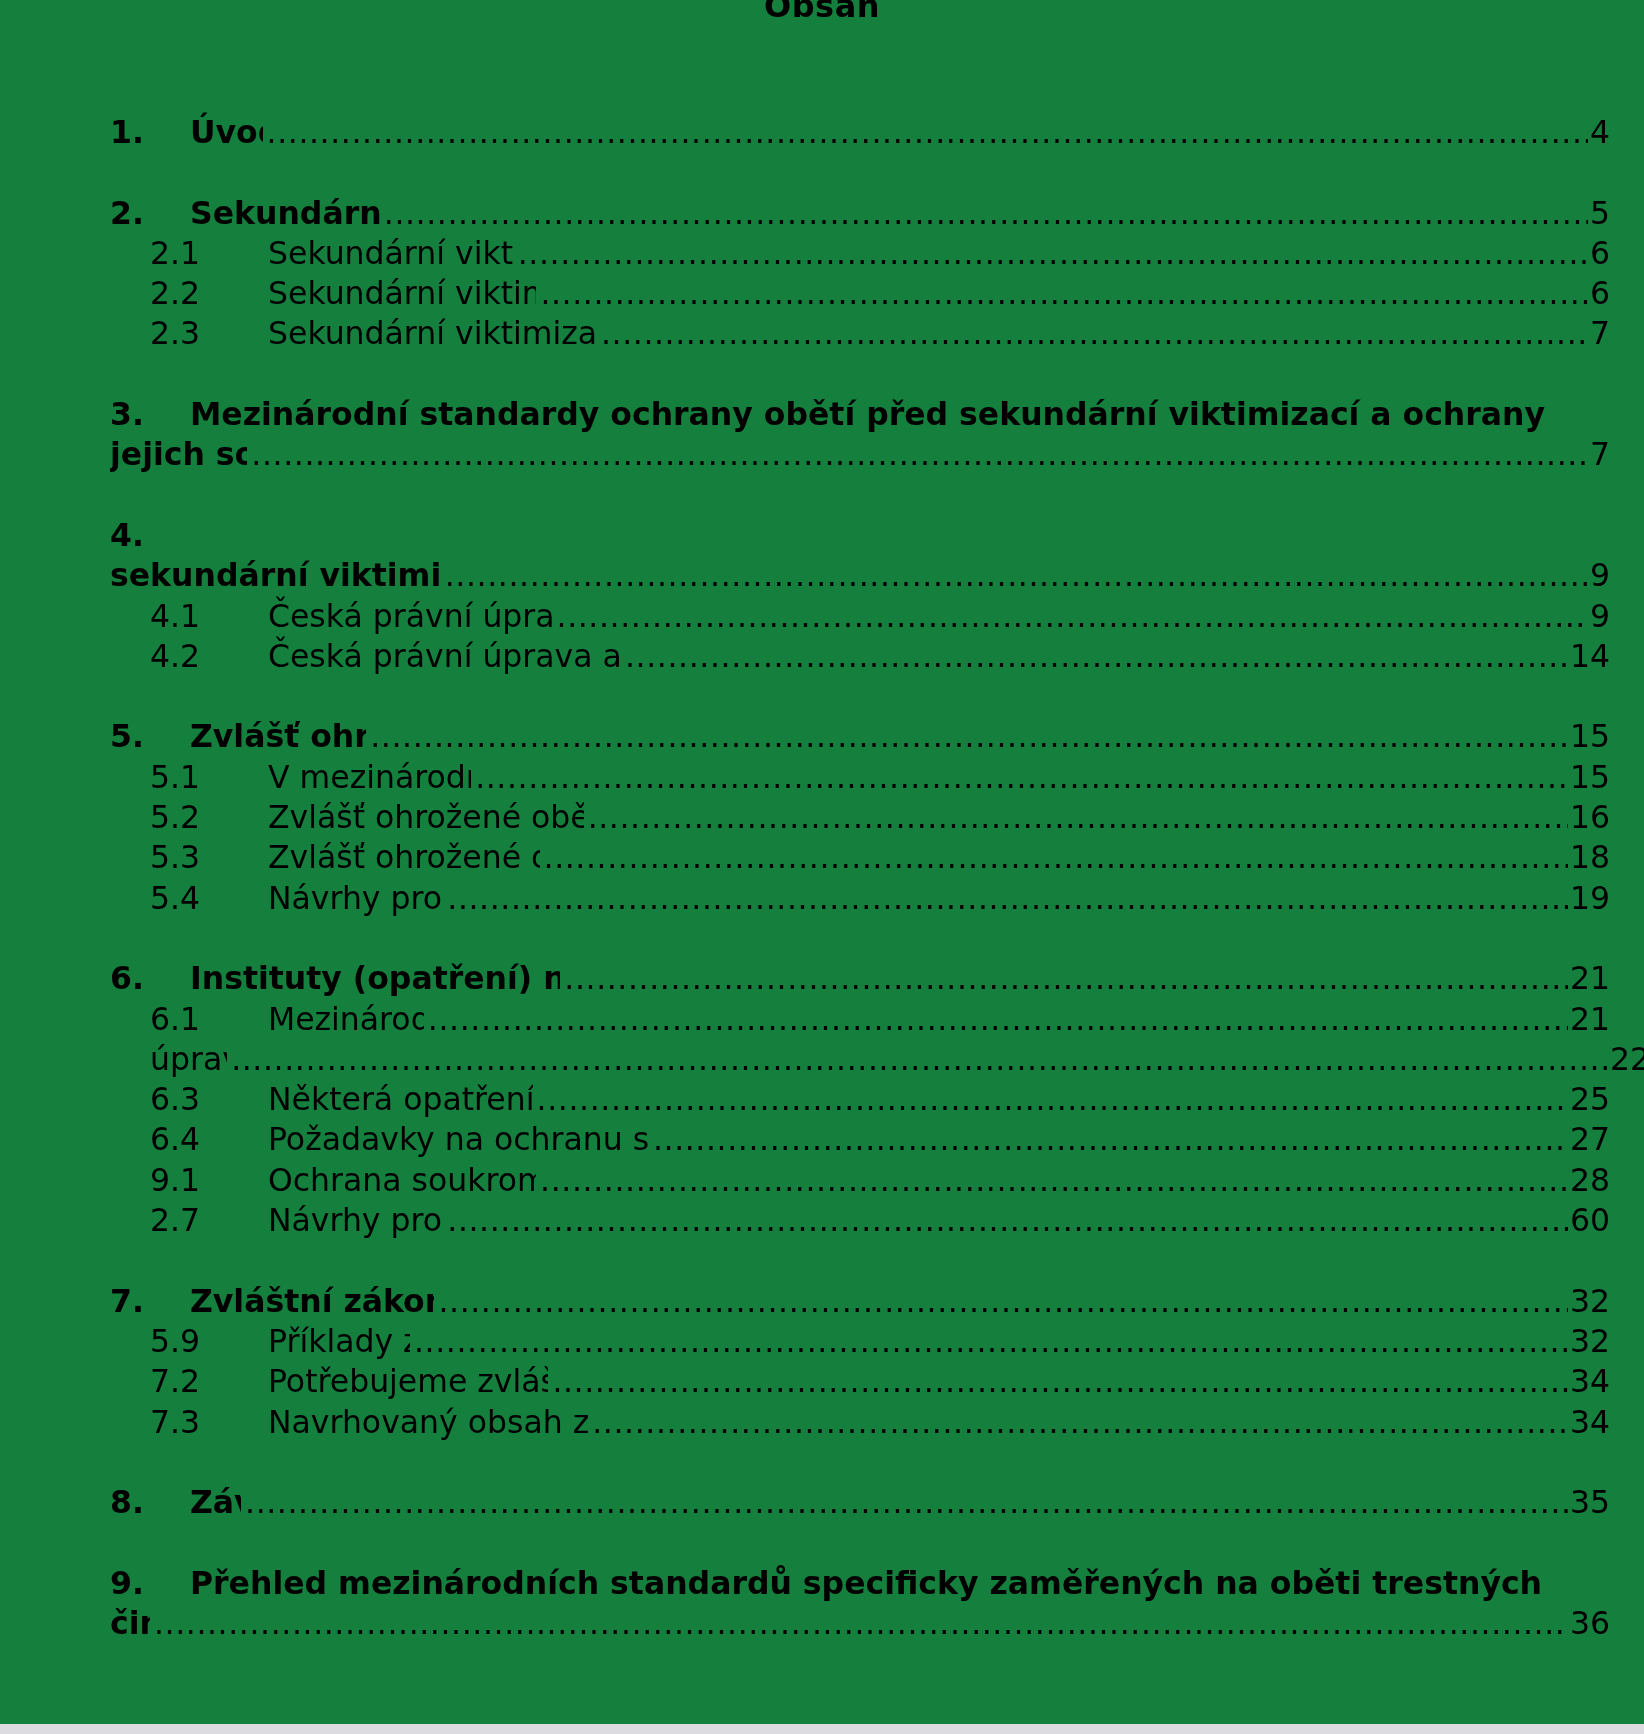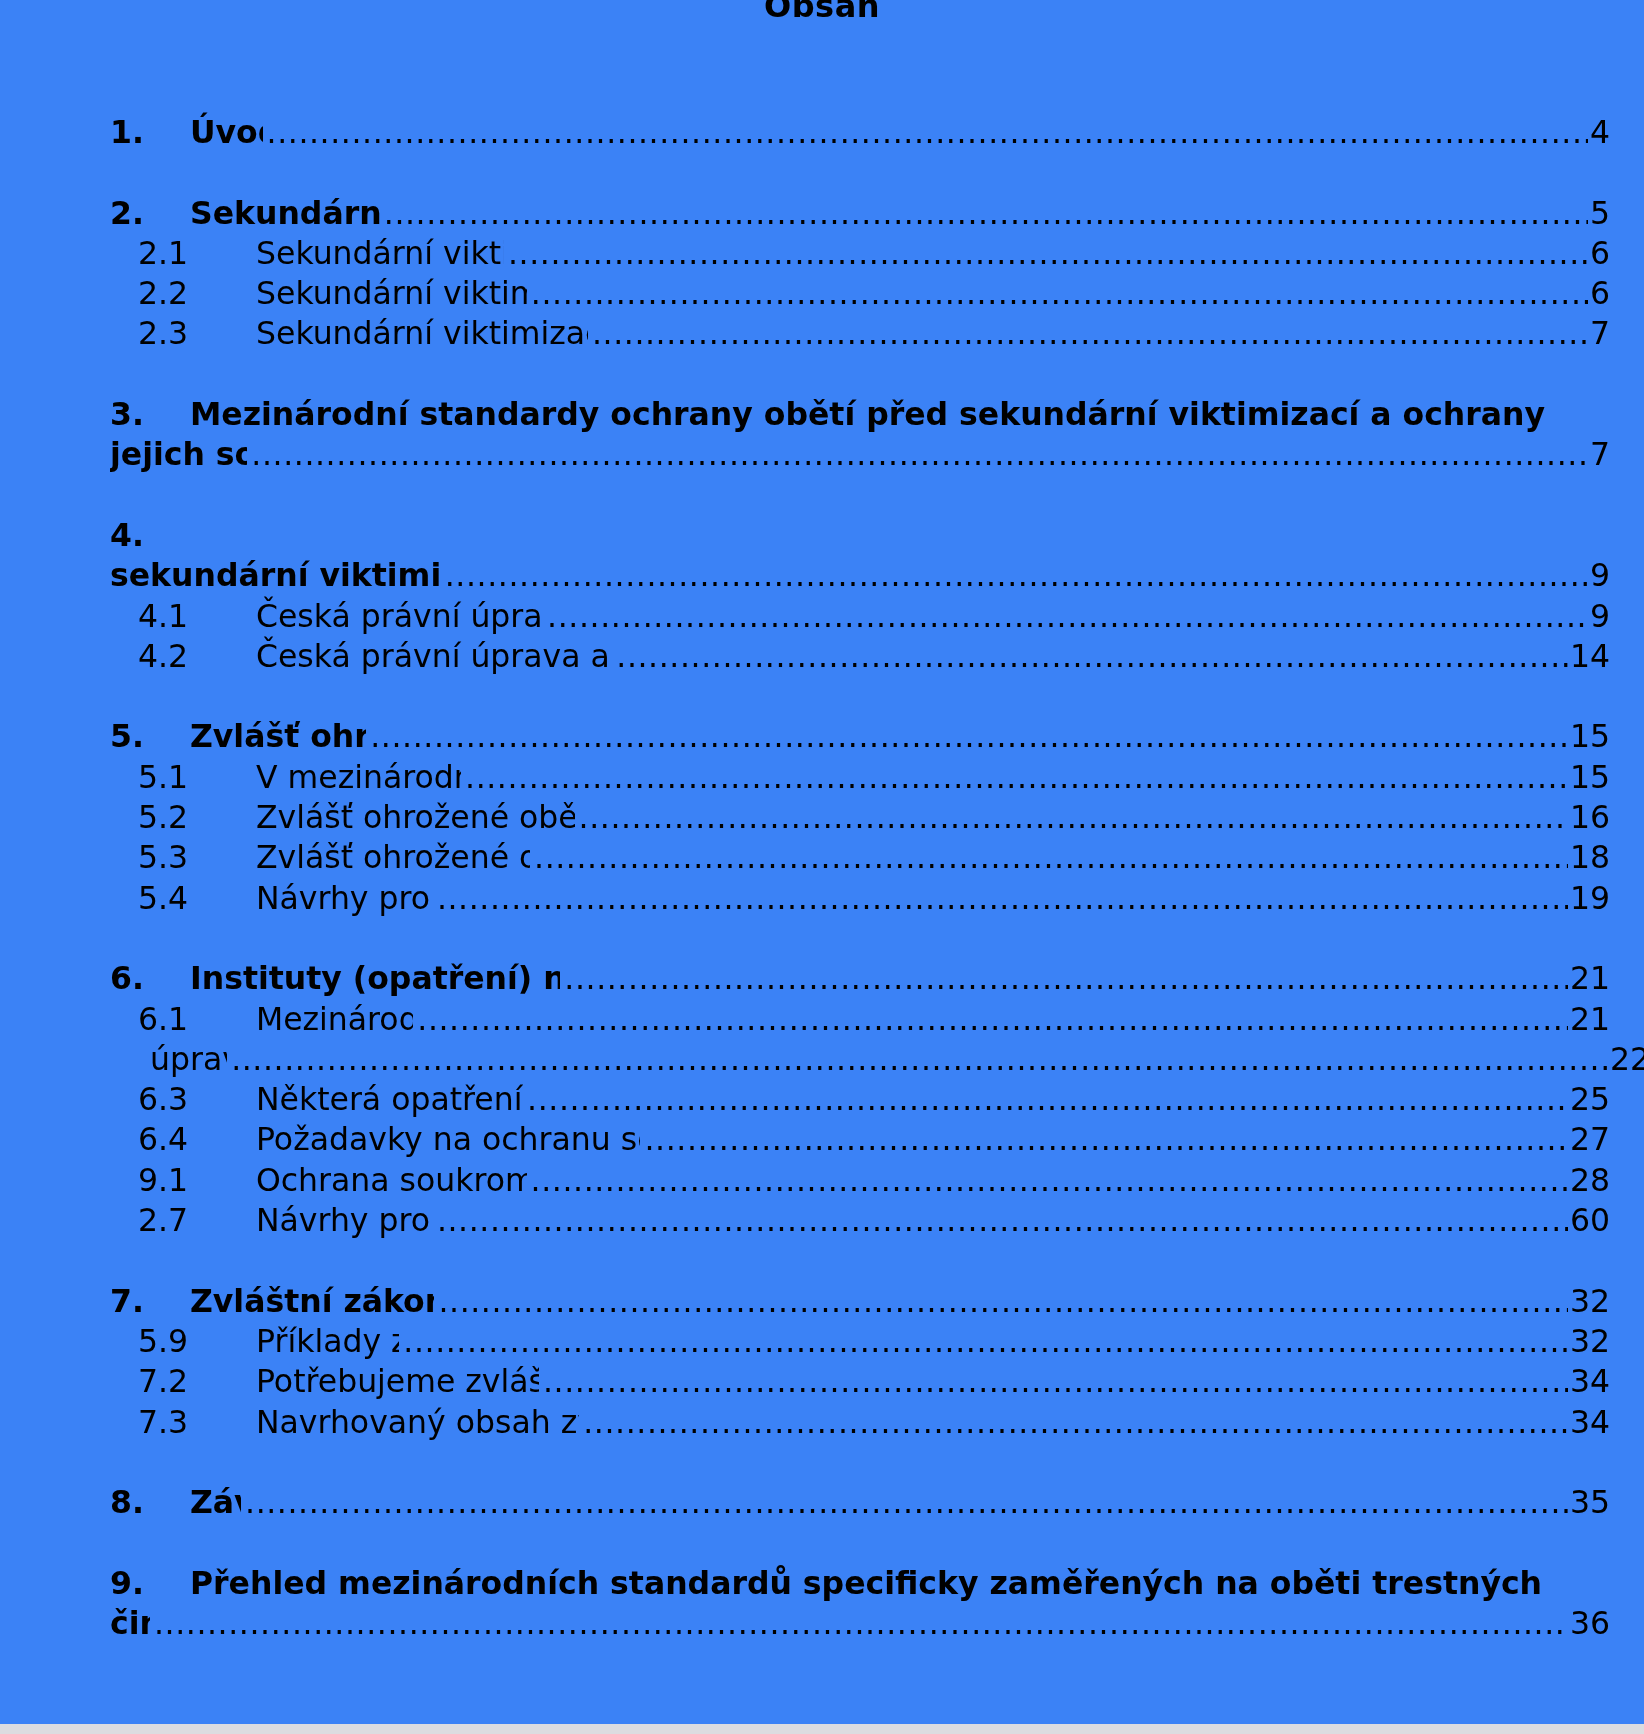--- a/index.html
+++ b/index.html
@@ -14,21 +14,21 @@
       overflow: hidden;
       font-family: "DejaVu Sans", "Liberation Sans", sans-serif;
       color: #000000;
     }
     .page {
       position: absolute;
       left: 0;
       top: 0;
       width: 1644px;
       height: 1724px;
-      background: #3b82f6;
+      background: #15803d;
     }
     .page-bottom-edge {
       position: absolute;
       left: 0;
       top: 1724px;
       width: 1644px;
       height: 10px;
       background: #dcdce0;
     }
     .toc-title {
@@ -63,21 +63,21 @@
     .row {
       display: flex;
       align-items: baseline;
       width: 100%;
     }
     .num {
       display: inline-block;
       flex: 0 0 auto;
     }
     .l1 .num { width: 80px; }
-    .l2 .num { width: 118px; margin-left: 28px; }
+    .l2 .num { width: 118px; margin-left: 40px; }
     .title {
       flex: 0 1 auto;
       overflow: hidden;
     }
     .leader {
       flex: 1 1 auto;
       overflow: hidden;
       font-weight: normal;
       white-space: nowrap;
       letter-spacing: 0.6px;

